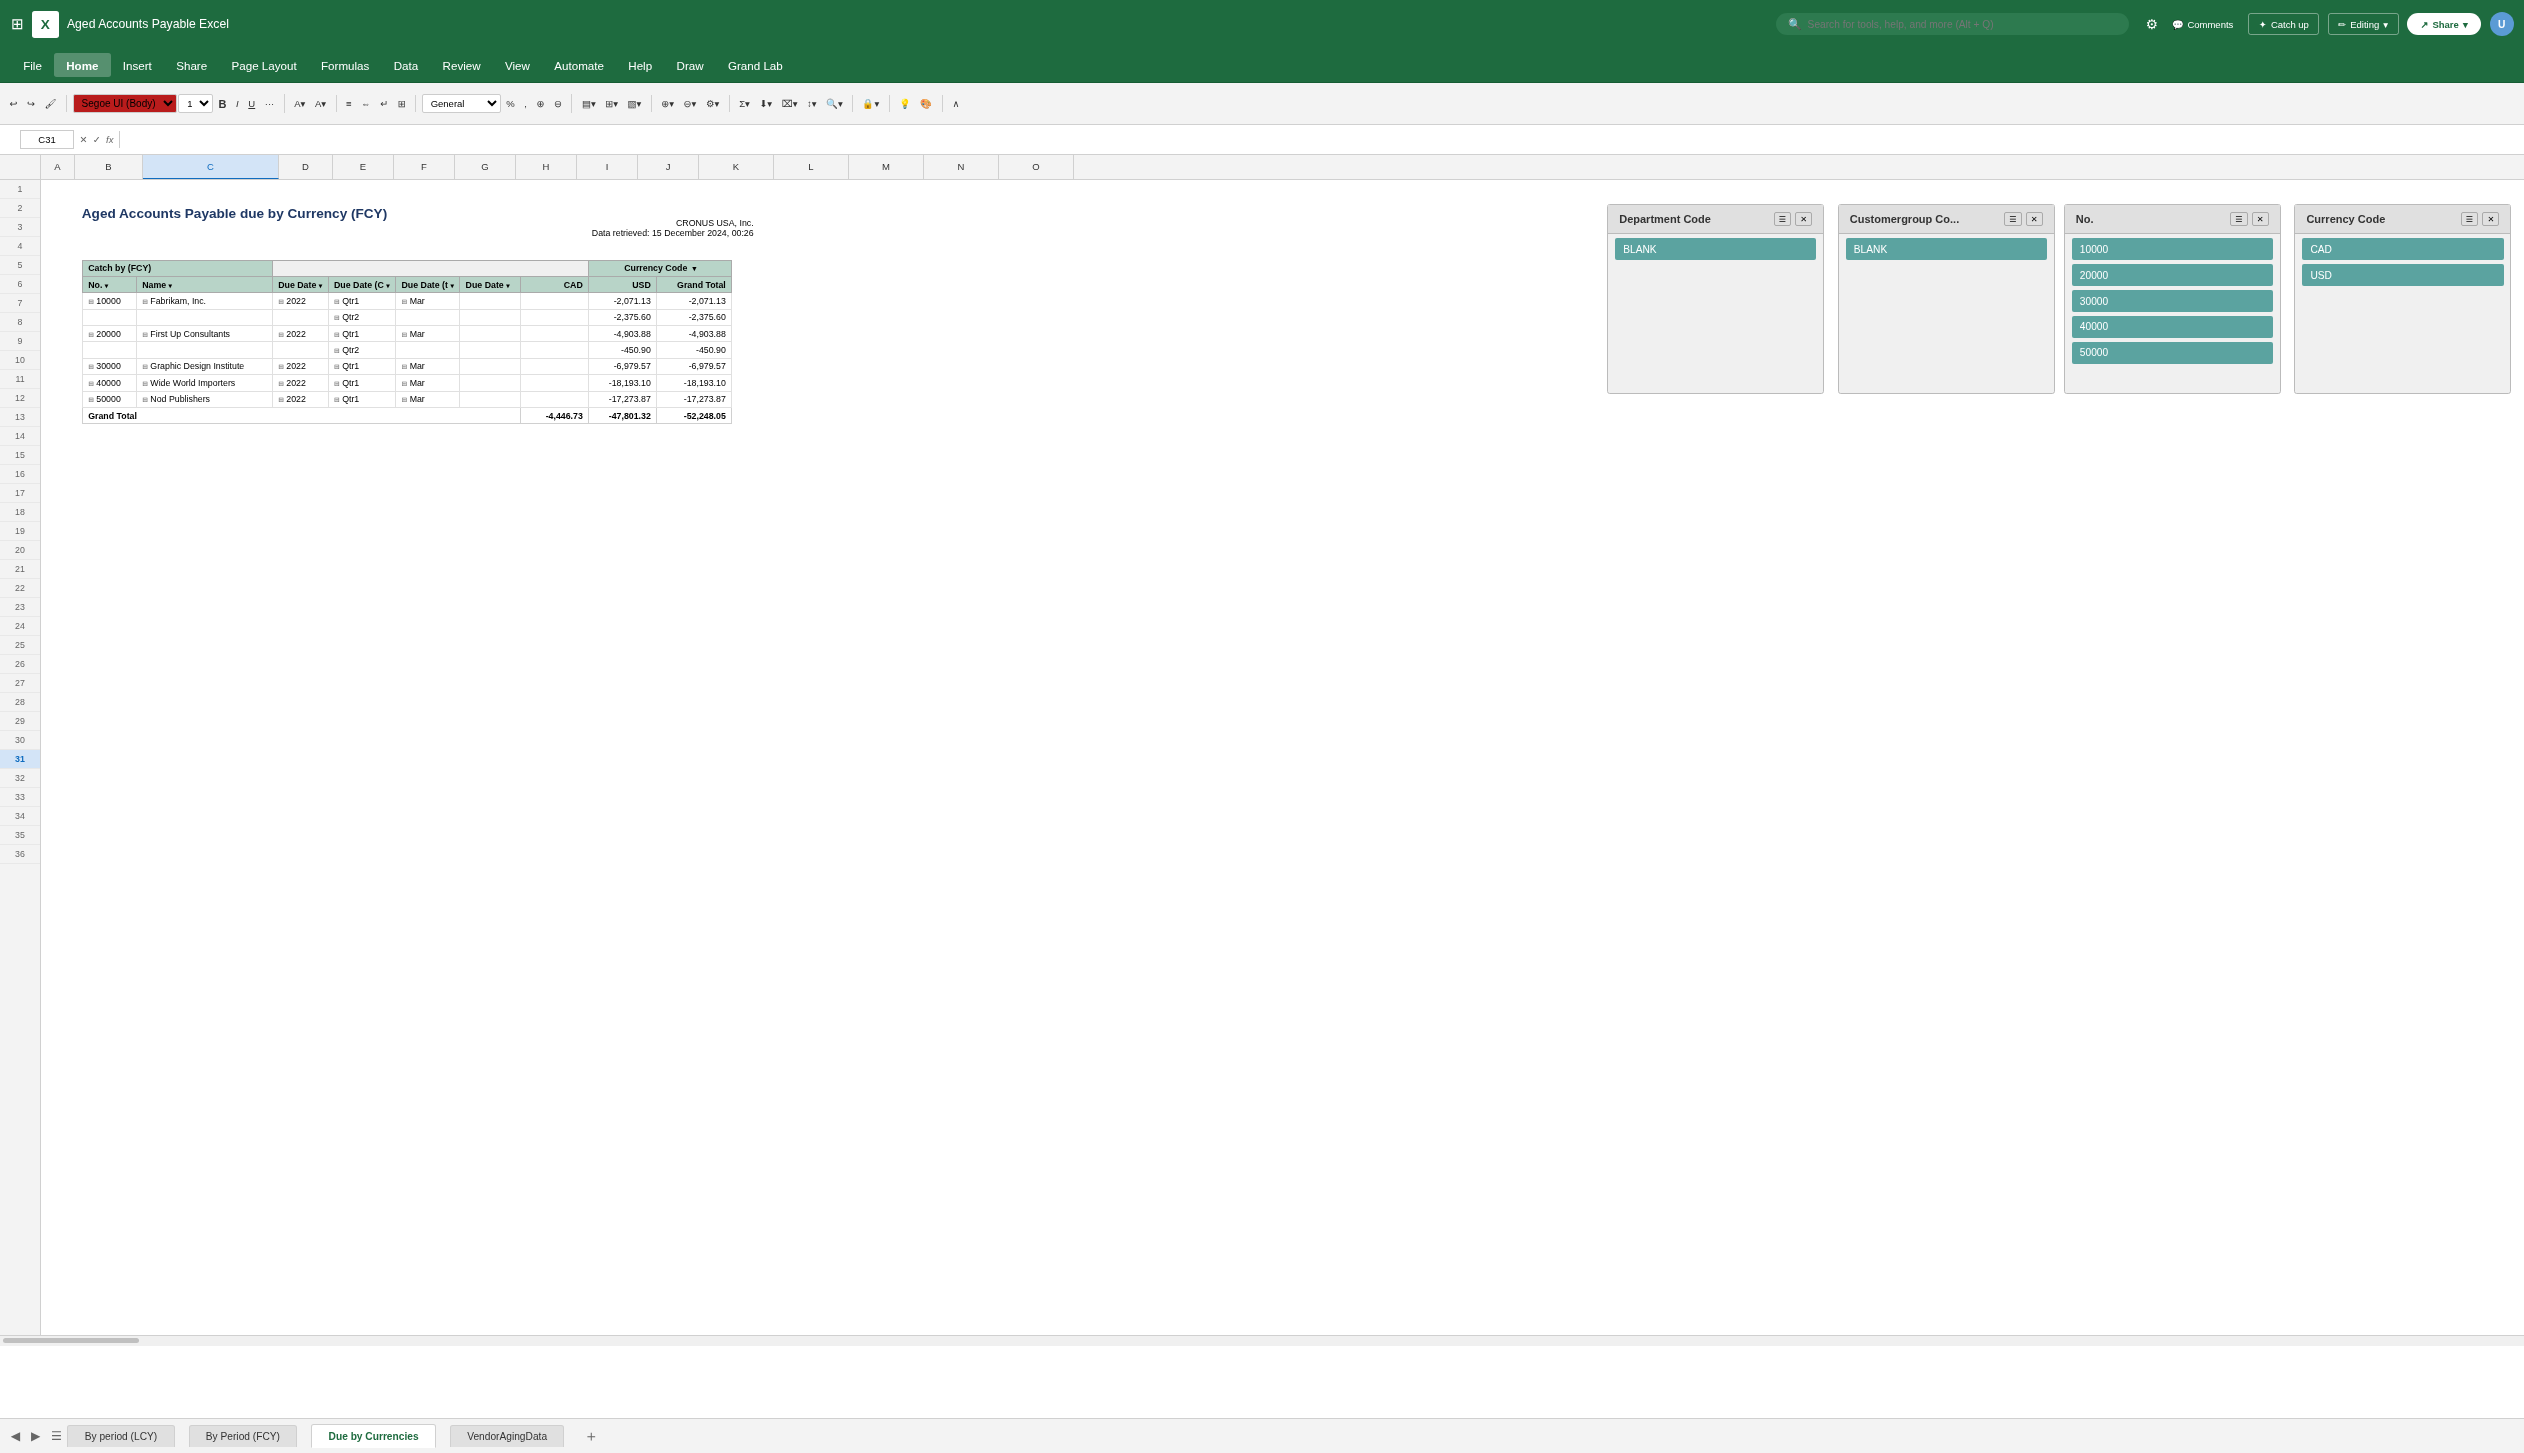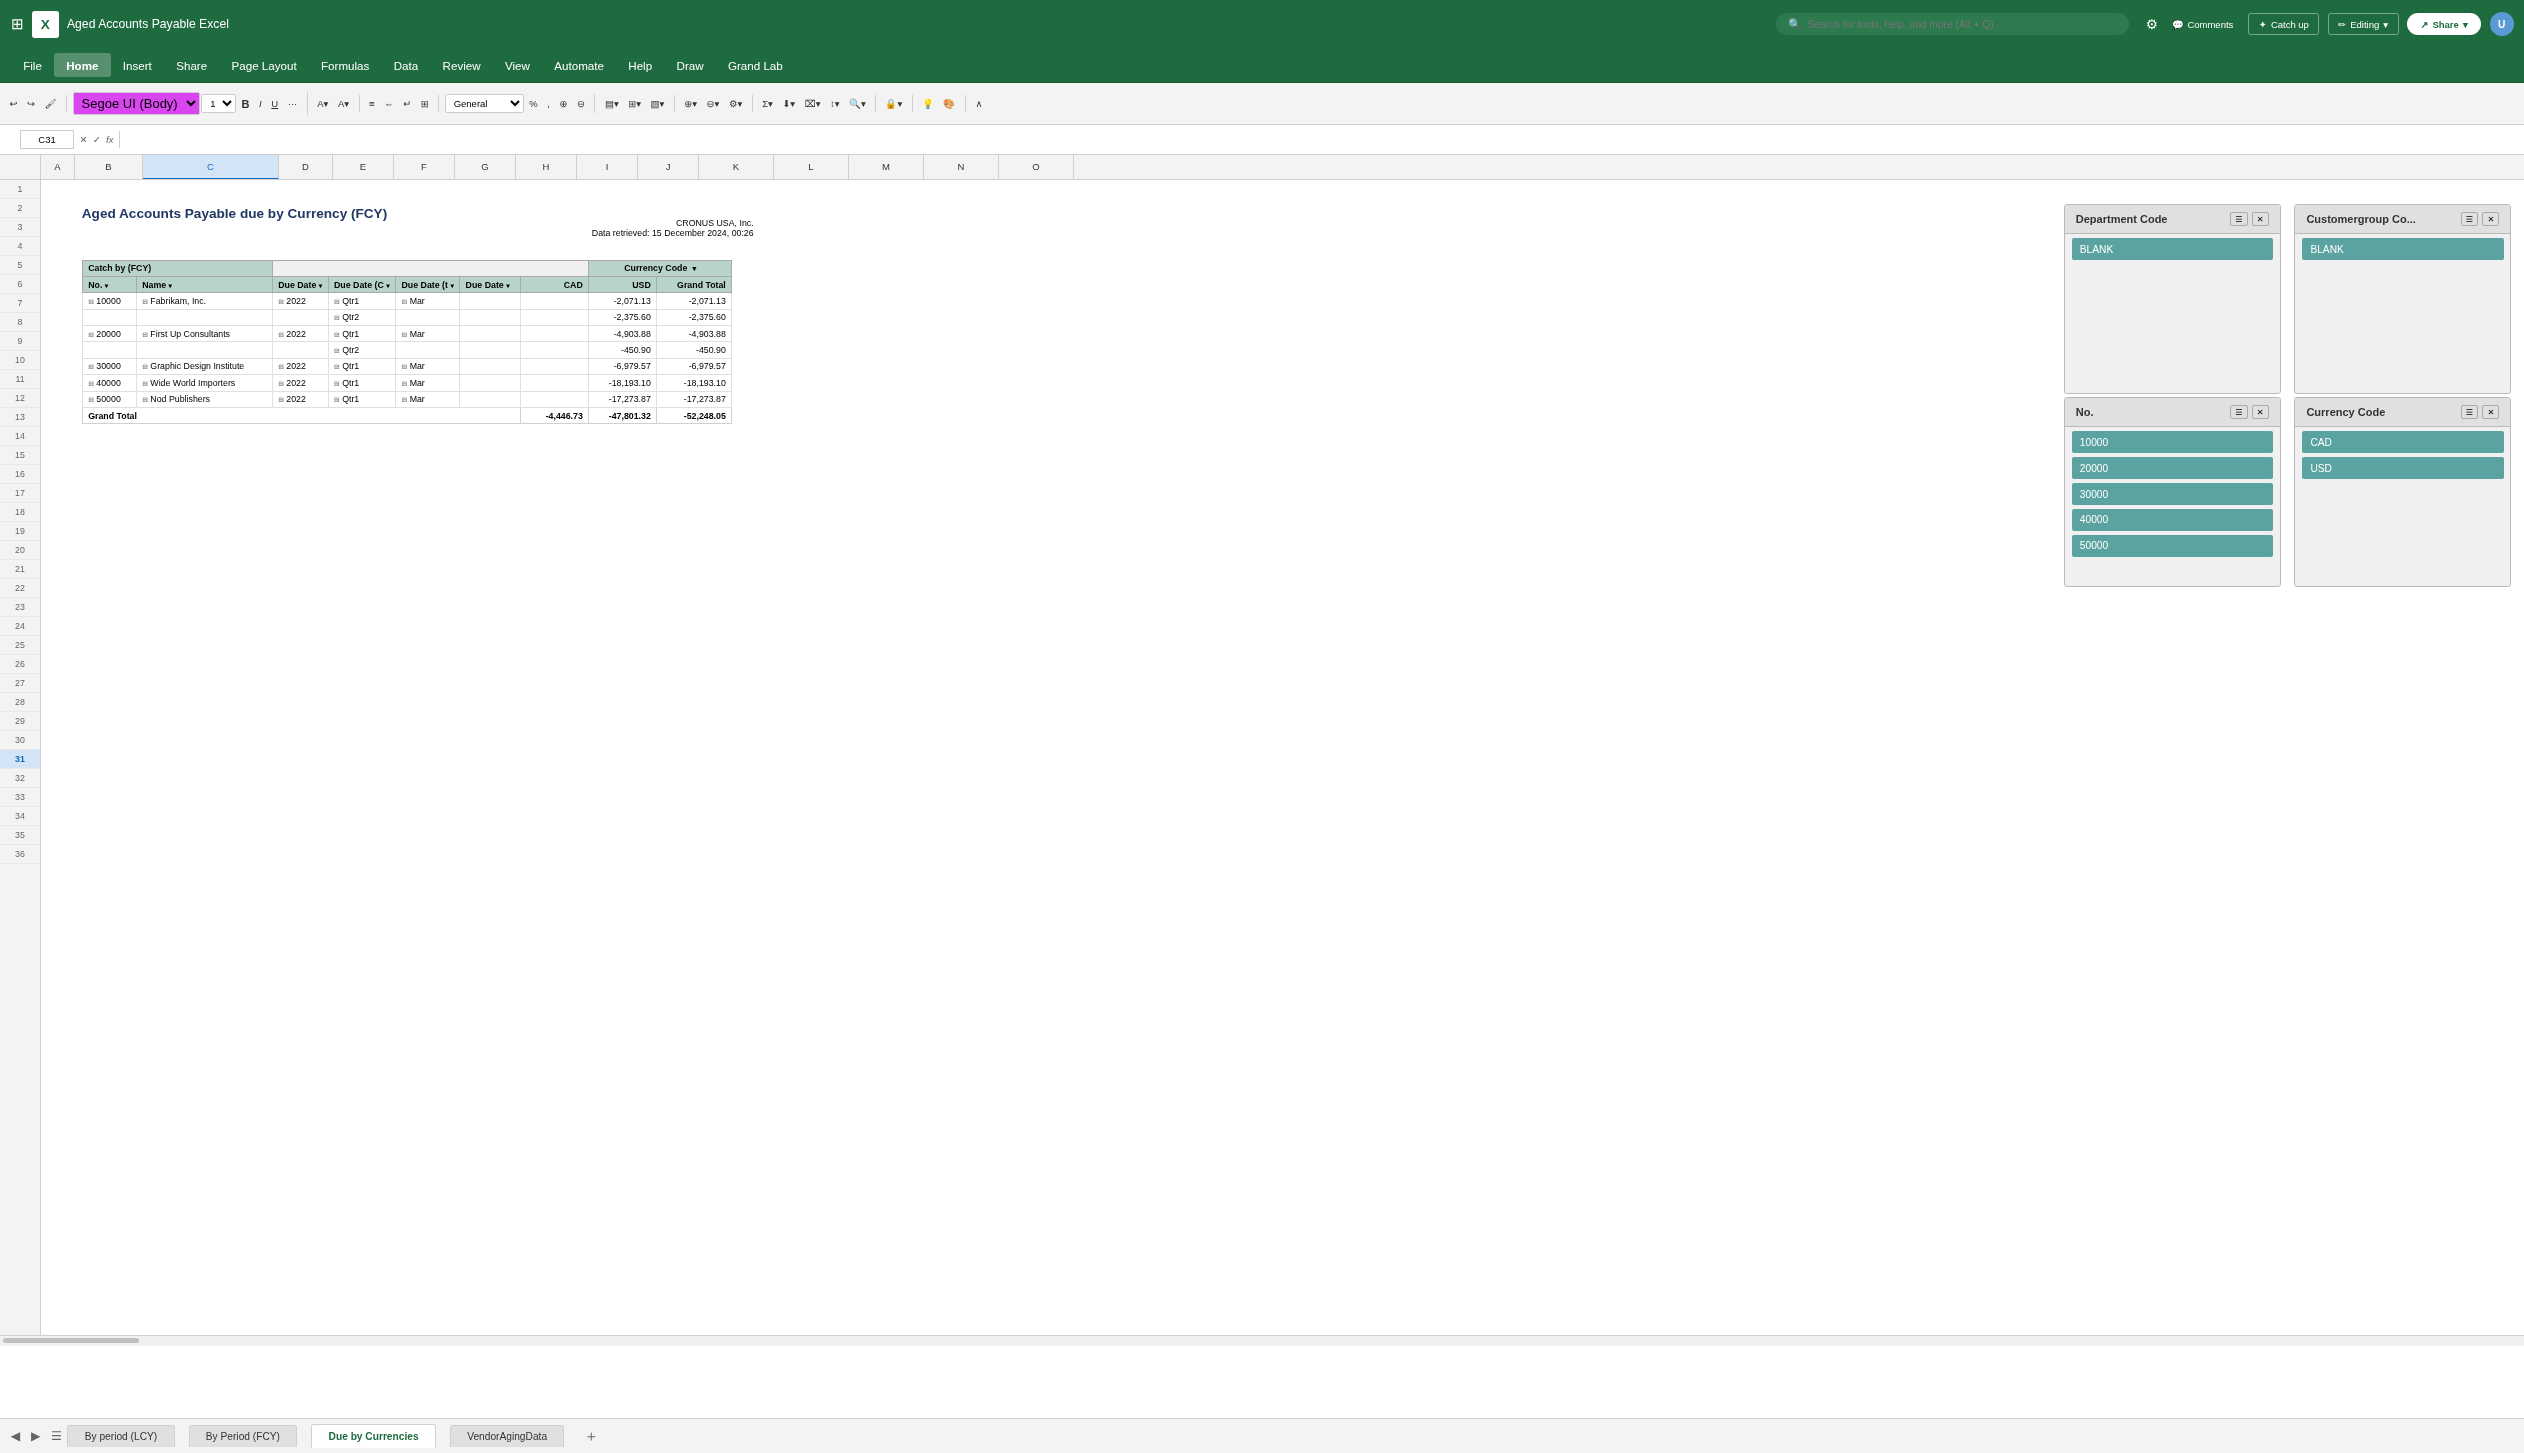--- a/index.html
+++ b/index.html
@@ -23,21 +23,21 @@
     }
     #menubar .menu-item.active { background: rgba(255,255,255,0.25); font-weight: 600; }
 
     
     #toolbar {
       display: flex; align-items: center; height: 42px; background: #f3f3f3; border-bottom: 0.7px solid #d0d0d0;
       padding: 0 5.4px; gap: 2.7px; overflow: hidden;
     }
     .toolbar-group { display: flex; align-items: center; gap: 1.4px; border-right: 0.7px solid #d0d0d0; padding-right: 5.4px; margin-right: 2.7px; }
     .toolbar-btn { background: transparent; border: none; cursor: pointer; padding: 2.7px 4.1px; border-radius: 2px; font-size: 9.5px; color: #333; display: flex; align-items: center; justify-content: center; }
-    .font-family-select { font-size: 13px; padding: 2px 4.1px; border: 0.7px solid #ccc; border-radius: 2px; background: #d946ef; min-width: 95px; }
+    .font-family-select { font-size: 10px; padding: 2px 4.1px; border: 0.7px solid #ccc; border-radius: 2px; background: #b91c1c; min-width: 95px; }
     .font-size-select { font-size: 9.5px; padding: 2px 4.1px; border: 0.7px solid #ccc; border-radius: 2px; background: #fff; width: 35px; }
     .format-select { font-size: 9.5px; padding: 2px 4.1px; border: 0.7px solid #ccc; border-radius: 2px; background: #fff; min-width: 68px; }
     .bold-btn { font-weight: 900; font-size: 11px; }
 
     
     #formulabar {
       display: flex; align-items: center; height: 30px; background: #fff; border-bottom: 0.7px solid #d0d0d0;
       padding: 0 20px; gap: 5.4px;
     }
     #formulabar .cell-ref { width: 54px; border: 0.7px solid #ccc; padding: 2.7px 5.4px; font-size: 9.5px; text-align: center; }
@@ -71,21 +71,21 @@
     
     #grid { flex: 1; overflow: hidden; position: relative; background: #fff; }
     
     .pivot-table { border-collapse: collapse; font-size: 9.5px; }
     .pivot-table th, .pivot-table td {
       border: 0.7px solid #d0d0d0; padding: 2.7px 5.4px; white-space: nowrap;
     }
 
     
     #slicers {
-      position: absolute; right: 13.6px; top: 5.4px; display: flex; flex-direction: column; gap: 3px;
+      position: absolute; right: 13.6px; top: 5.4px; display: flex; flex-direction: row; gap: 9px;
     }
     .slicer-row { display: flex; gap: 13.6px; }
     .slicer-panel {
       background: #f0f0f0; border: 0.7px solid #bbb; border-radius: 2.7px; width: 217px; min-height: 190px;
     }
     .slicer-header {
       background: #e0e0e0; border-bottom: 0.7px solid #bbb; padding: 6.8px 11px;
       font-size: 11px; font-weight: 600; color: #333; display: flex; align-items: center; justify-content: space-between;
     }
     .slicer-item {

